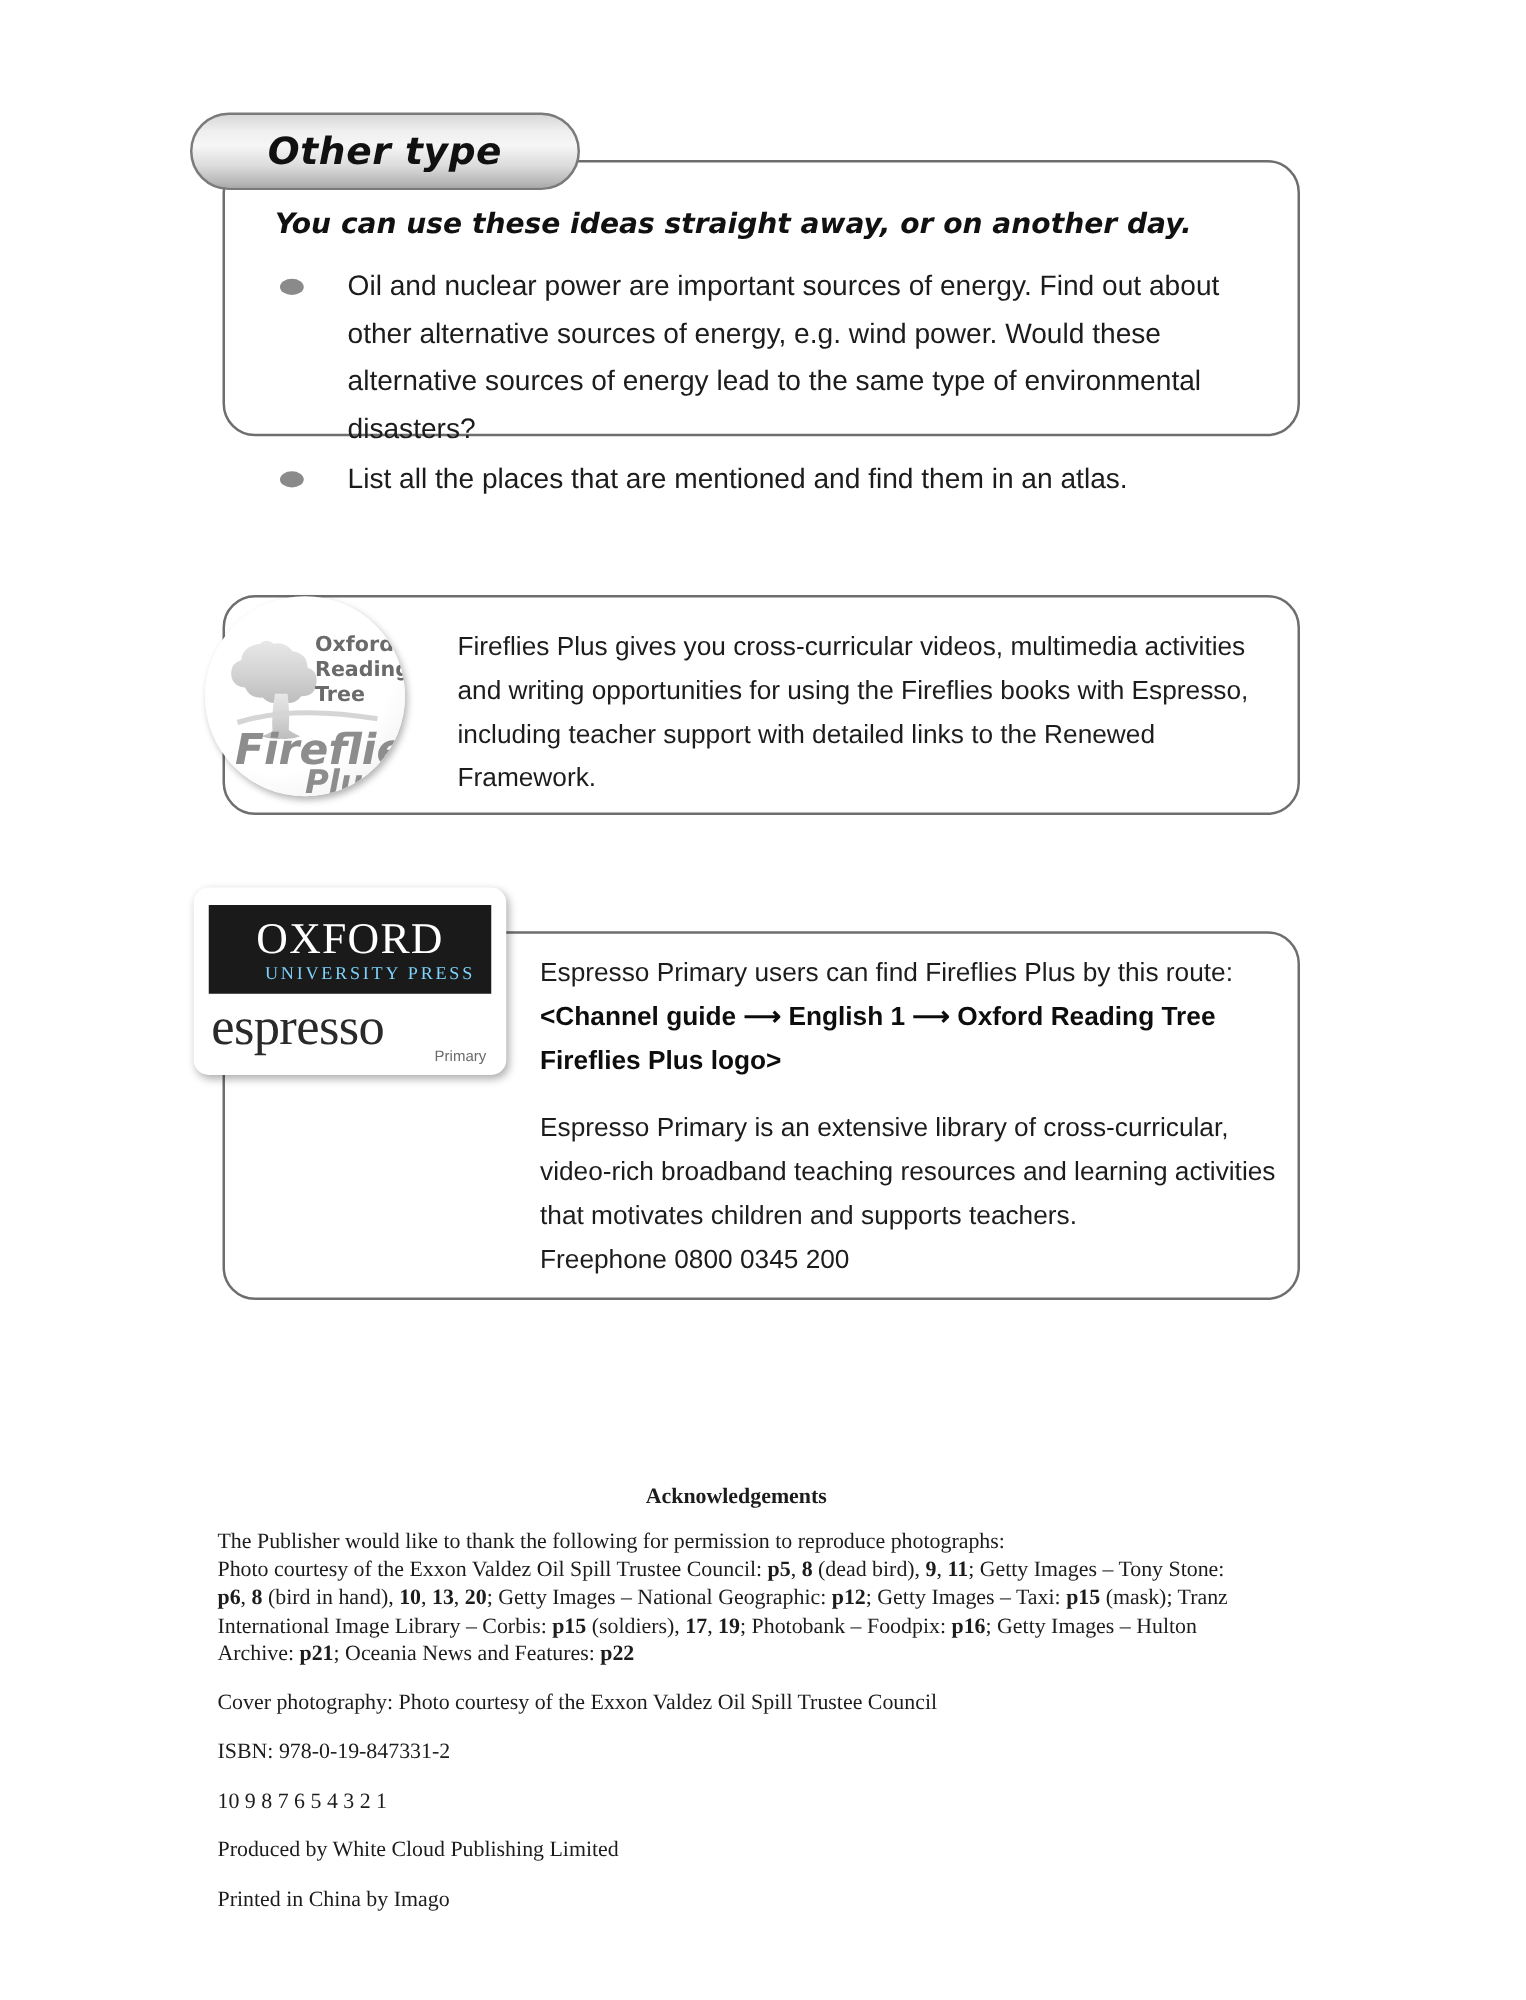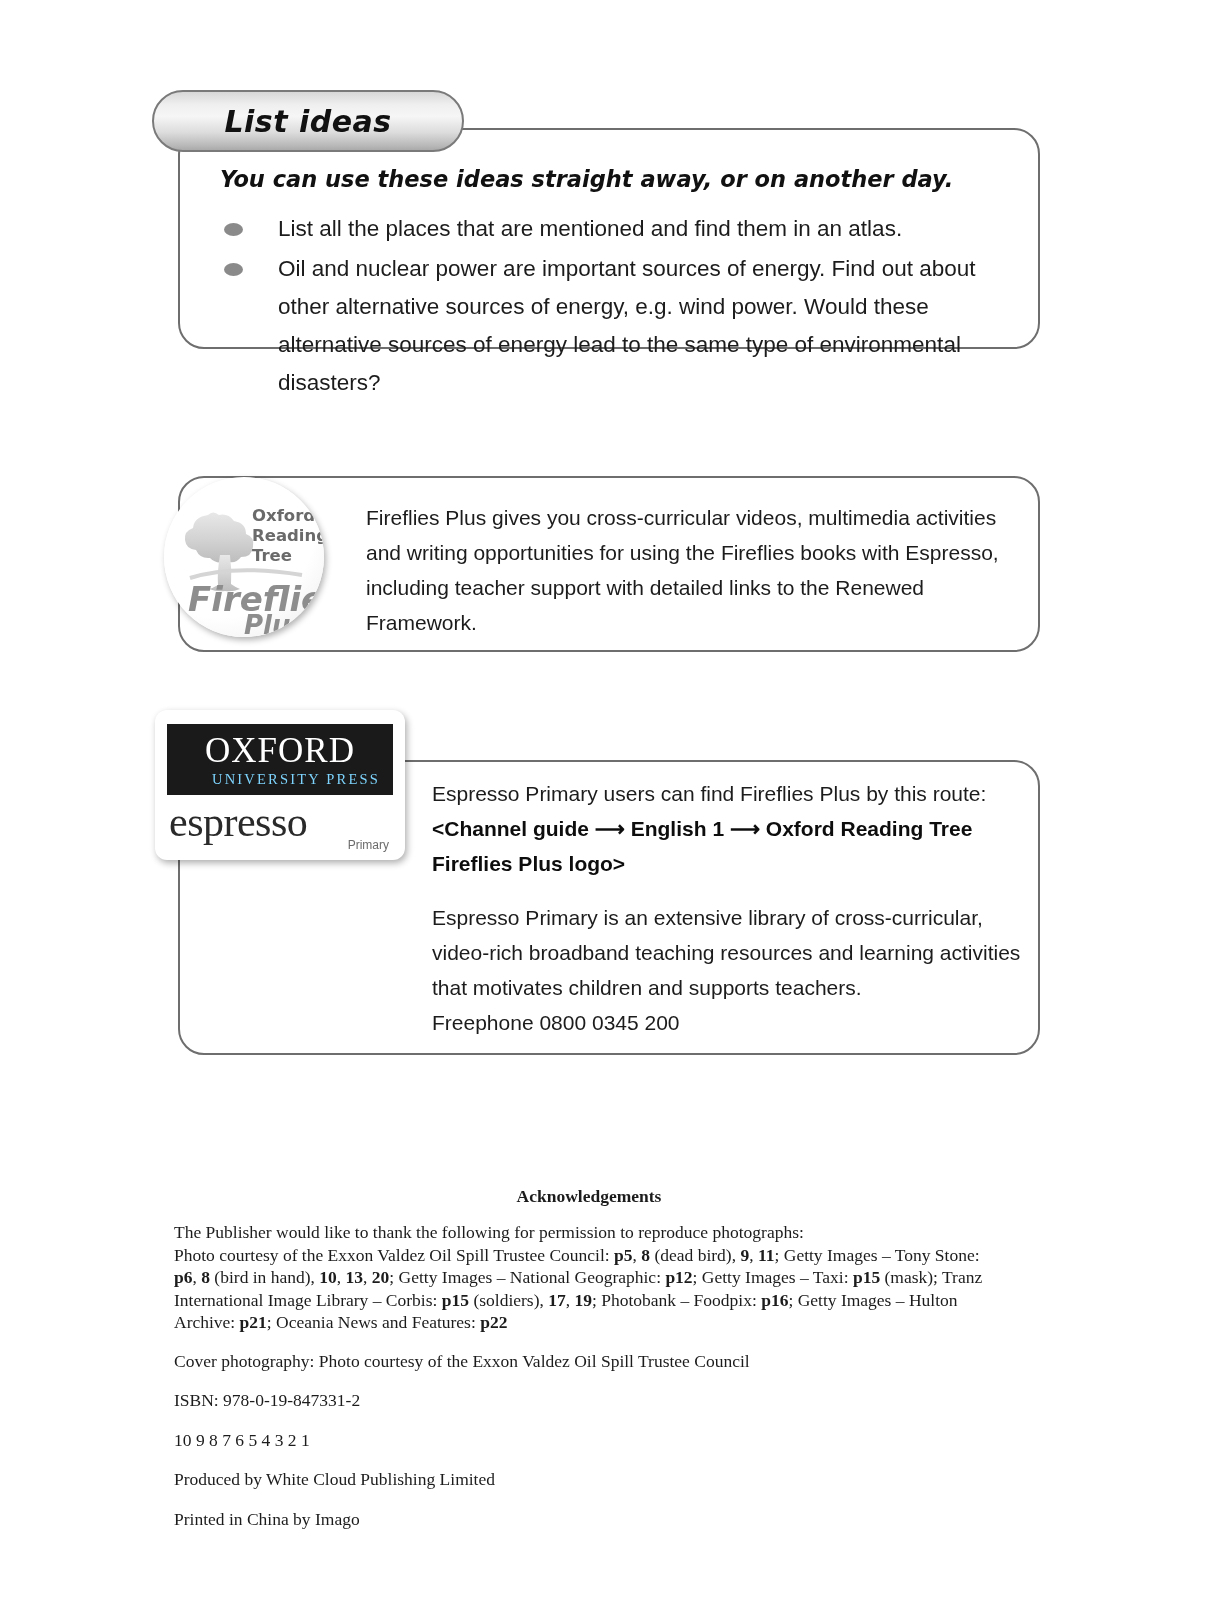--- a/index.html
+++ b/index.html
@@ -132,21 +132,20 @@
     z-index: 6;
     overflow: hidden;
   }
 
   
   #espresso-panel {
     left: 178px;
     top: 745px;
     width: 862px;
     height: 295px;
-    margin-top: 15px;
   }
   #espresso-route {
     position: absolute;
     left: 252px;
     top: 14px;
     width: 590px;
   }
   .route-lead {
     font-size: 21px;
     line-height: 35px;
@@ -253,31 +252,31 @@
   b { font-weight: bold; }
 </style>
 </head>
 <body>
 
 <div class="panel" id="ideas-panel">
   <div class="ideas-intro">You can use these ideas straight away, or on another day.</div>
   <ul class="bullet-list">
     <li>
       <span class="bullet-dot"></span>
-      <span>List all the places that are mentioned and find them in an atlas.</span>
+      <span>Oil and nuclear power are important sources of energy. Find out about other alternative sources of energy, e.g. wind power. Would these alternative sources of energy lead to the same type of environmental disasters?</span>
     </li>
     <li>
       <span class="bullet-dot"></span>
-      <span>Oil and nuclear power are important sources of energy. Find out about other alternative sources of energy, e.g. wind power. Would these alternative sources of energy lead to the same type of environmental disasters?</span>
+      <span>List all the places that are mentioned and find them in an atlas.</span>
     </li>
   </ul>
 </div>
 
 <div id="ideas-tab">
-  <span class="tab-text">List ideas</span>
+  <span class="tab-text">Other type</span>
 </div>
 
 <div class="panel" id="fireflies-panel">
   <div id="fireflies-text">Fireflies Plus gives you cross-curricular videos, multimedia activities and writing opportunities for using the Fireflies books with Espresso, including teacher support with detailed links to the Renewed Framework.</div>
 </div>
 
 <div id="fireflies-logo">
   <svg width="160" height="160" viewBox="0 0 160 160">
     <defs>
       <linearGradient id="treeGrad" x1="0" y1="0" x2="0" y2="1">

